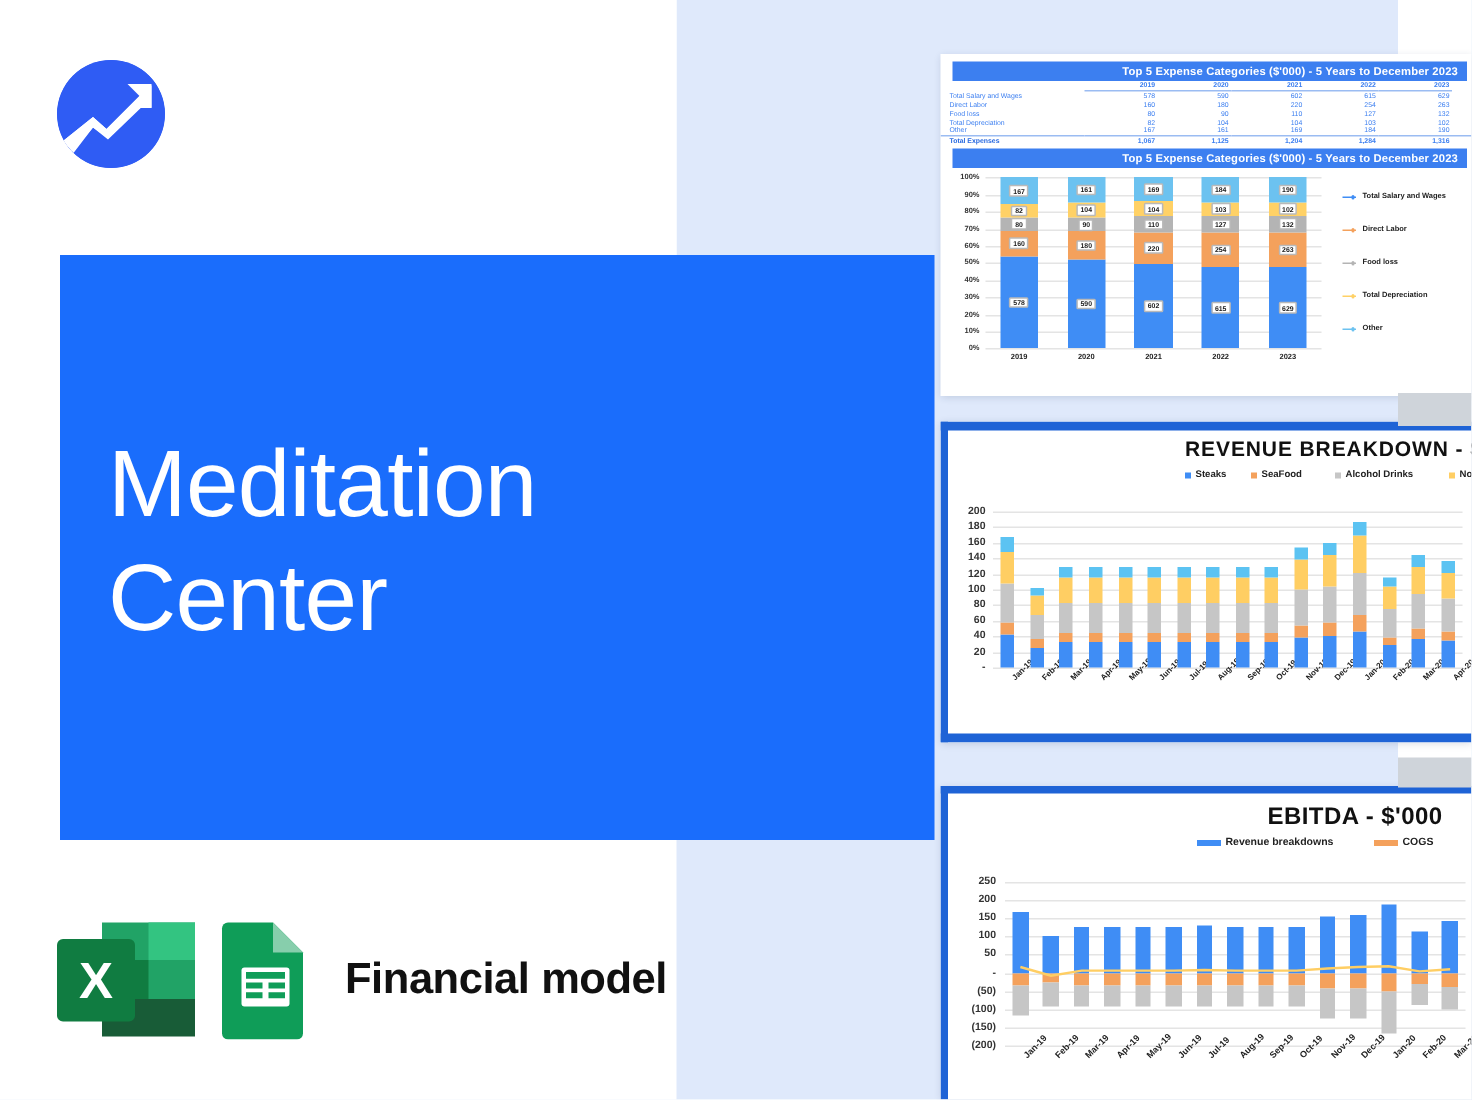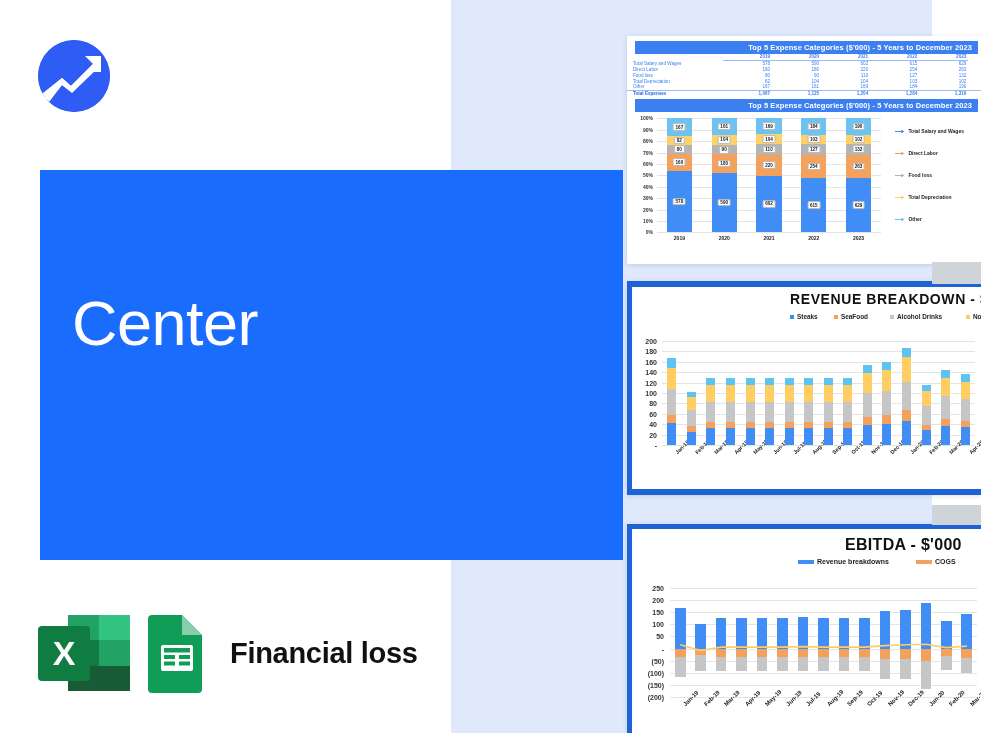--- a/index.html
+++ b/index.html
@@ -136,20 +136,21 @@
       <svg width="72" height="72" viewBox="0 0 72 72">
         <circle cx="36" cy="36" r="36" fill="#2f5cf4"></circle>
         <path d="M4 54 L24 38 L33 46 L56 23 L56 17 L63 17 L63 32 L56 32 L56 26 L34 52 L24 45 L10 61 Z" fill="#ffffff"></path>
         <path d="M4 54 L24 38 L33 46 L56 23 L60 28 L34 53 L24 45 L11 62 Z" fill="#ffffff"></path>
         <path d="M47 16 L63 16 L63 32 Z" fill="#ffffff"></path>
       </svg>
     </div>
   </div>
 
   <div class="hero-title">
+    <div>Meditation</div>
     <div>Center</div>
   </div>
 
   <div class="footer">
     <div class="xls-icon">
       <svg width="92" height="80" viewBox="0 0 92 80">
         <rect x="30" y="2" width="62" height="25" fill="#21a366"></rect>
         <rect x="30" y="27" width="62" height="26" fill="#107c41"></rect>
         <rect x="30" y="53" width="62" height="25" fill="#185c37"></rect>
         <rect x="61" y="2" width="31" height="25" fill="#33c481"></rect>
@@ -163,21 +164,21 @@
         <path d="M6 2 h30 l20 20 v54 a4 4 0 0 1 -4 4 H6 a4 4 0 0 1 -4 -4 V6 a4 4 0 0 1 4 -4 z" fill="#0f9d58"></path>
         <path d="M36 2 l20 20 h-20 z" fill="#87ceac"></path>
         <rect x="15" y="32" width="32" height="26" rx="2" fill="#ffffff"></rect>
         <rect x="18" y="35" width="26" height="4.5" fill="#0f9d58"></rect>
         <rect x="18" y="42" width="11" height="4" fill="#0f9d58"></rect>
         <rect x="33" y="42" width="11" height="4" fill="#0f9d58"></rect>
         <rect x="18" y="48.5" width="11" height="4" fill="#0f9d58"></rect>
         <rect x="33" y="48.5" width="11" height="4" fill="#0f9d58"></rect>
       </svg>
     </div>
-    <div class="footer-label">Financial loss</div>
+    <div class="footer-label">Financial model</div>
   </div>
 
   <div class="card" id="card-expense">
     <div class="xl-band top">Top 5 Expense Categories ($'000) - 5 Years to December 2023</div>
     <table class="tbl">
       <thead>
         <tr>
           <th class="rowlab" style="text-align:left;border-bottom:none"></th>
           <th>2019</th>
           <th>2020</th>

